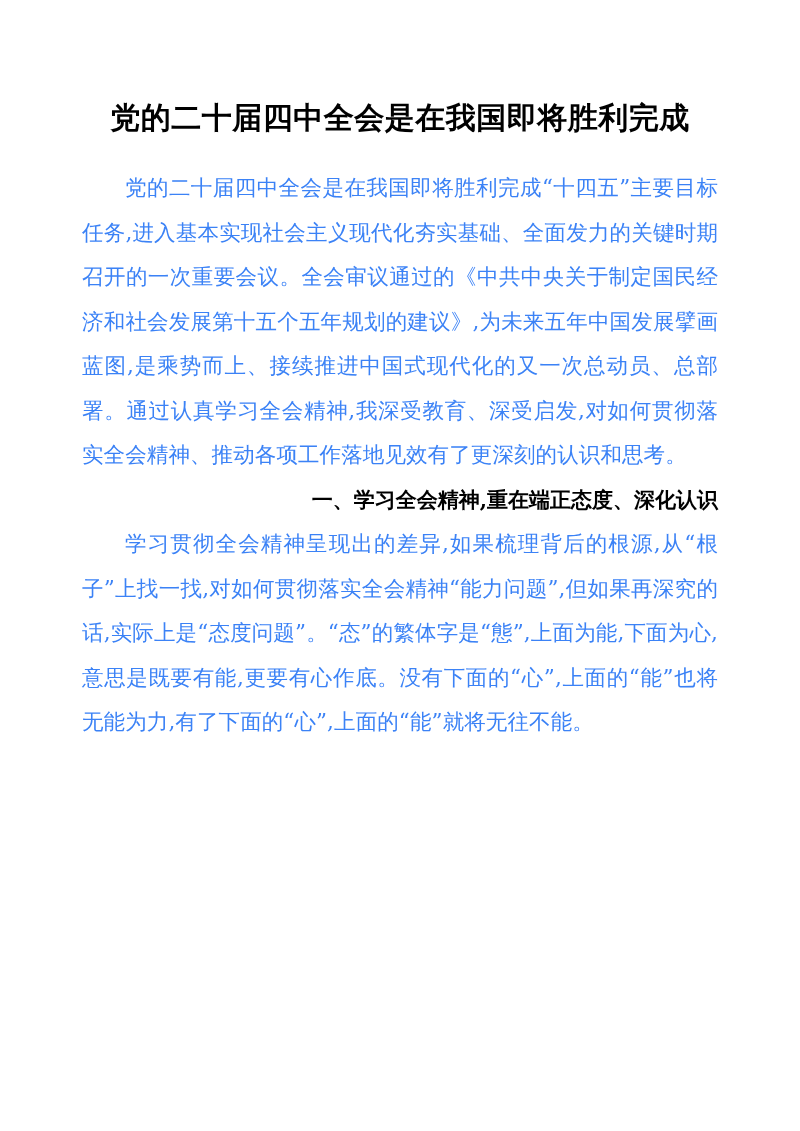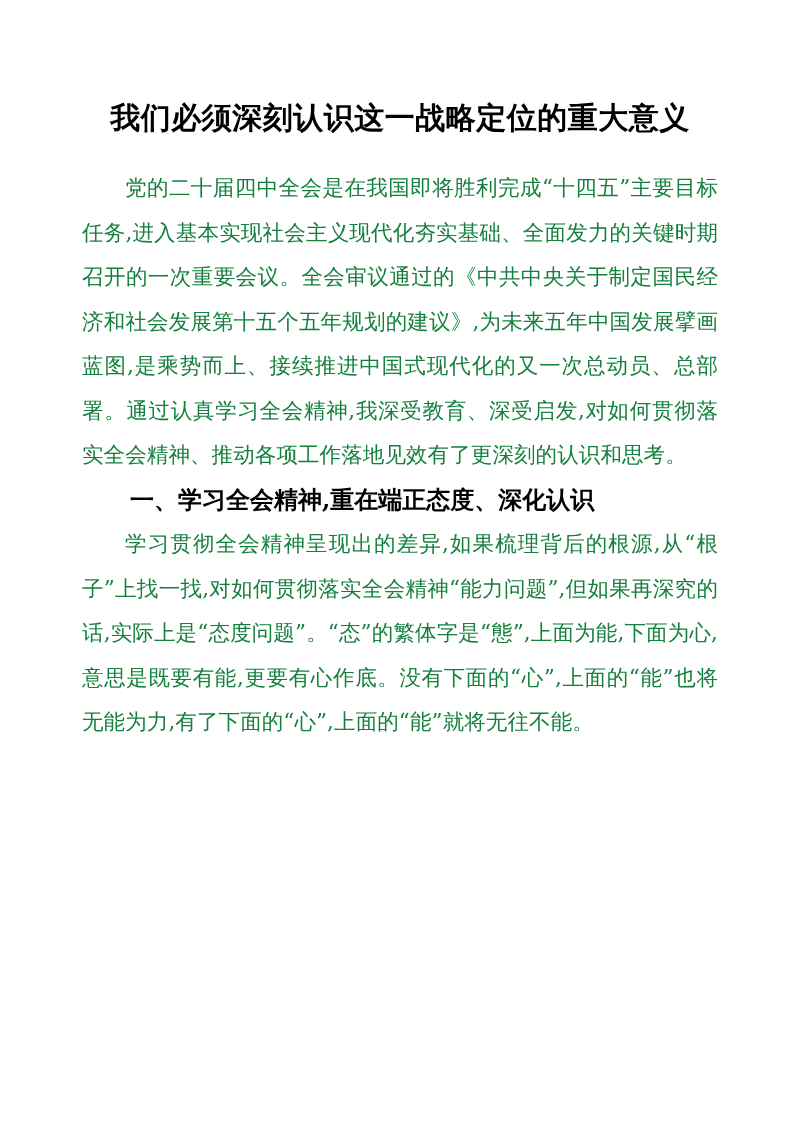--- a/index.html
+++ b/index.html
@@ -33,42 +33,42 @@
     color: #000000;
     white-space: nowrap;
   }
   .para {
     font-size: 21.5px;
     line-height: 44.5px;
     text-align: justify;
     text-justify: inter-ideograph;
     text-indent: 2em;
     margin: 0;
-    color: #15803d;
+    color: #3b82f6;
     letter-spacing: 0.1px;
   }
   .heading {
-    font-size: 24px;
+    font-size: 21px;
     line-height: 44.5px;
-    text-align: left;
+    text-align: right;
     text-indent: 2em;
     margin: 0;
     font-weight: bold;
     color: #000000;
   }
   .para-last {
     
   }
 </style>
 </head>
 <body>
 
 <div class="page">
 
-  <h1 class="doc-title">我们必须深刻认识这一战略定位的重大意义</h1>
+  <h1 class="doc-title">党的二十届四中全会是在我国即将胜利完成</h1>
 
   <p class="para">党的二十届四中全会是在我国即将胜利完成“十四五”主要目标任务,进入基本实现社会主义现代化夯实基础、全面发力的关键时期召开的一次重要会议。全会审议通过的《中共中央关于制定国民经济和社会发展第十五个五年规划的建议》,为未来五年中国发展擘画蓝图,是乘势而上、接续推进中国式现代化的又一次总动员、总部署。通过认真学习全会精神,我深受教育、深受启发,对如何贯彻落实全会精神、推动各项工作落地见效有了更深刻的认识和思考。</p>
 
   <p class="heading">一、学习全会精神,重在端正态度、深化认识</p>
 
   <p class="para">学习贯彻全会精神呈现出的差异,如果梳理背后的根源,从“根子”上找一找,对如何贯彻落实全会精神“能力问题”,但如果再深究的话,实际上是“态度问题”。“态”的繁体字是“態”,上面为能,下面为心,意思是既要有能,更要有心作底。没有下面的“心”,上面的“能”也将无能为力,有了下面的“心”,上面的“能”就将无往不能。</p>
 
 
 </div>
 

